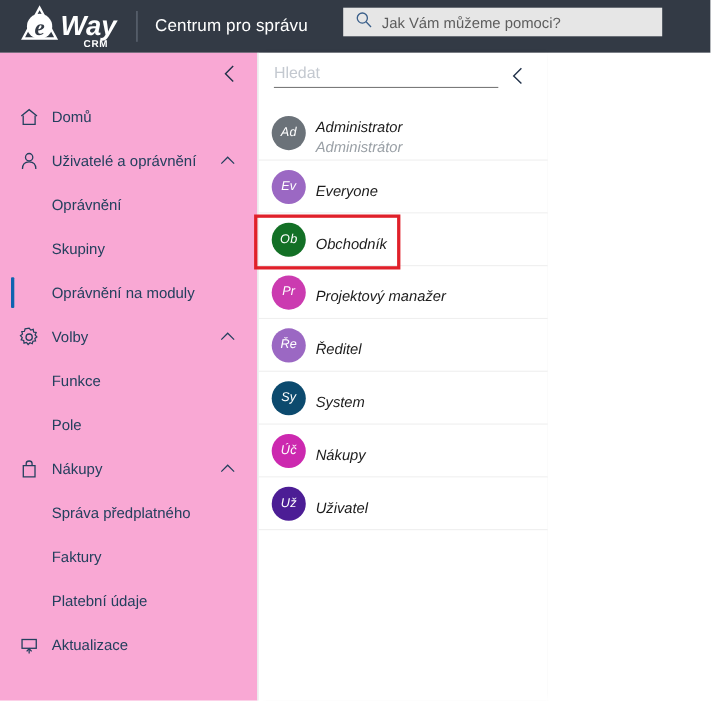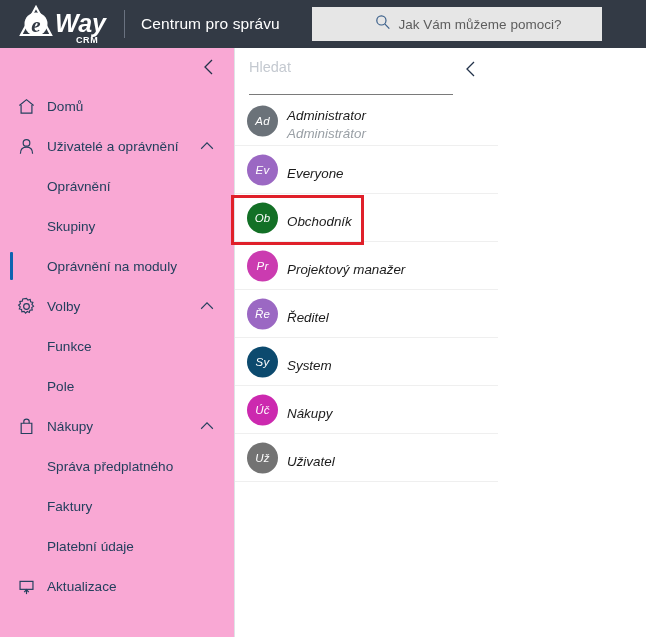--- a/index.html
+++ b/index.html
@@ -49,26 +49,25 @@
   .topbar-title {
     color: #ffffff;
     font-size: 15.5px;
     letter-spacing: .1px;
     white-space: nowrap;
   }
 
   .global-search {
     position: absolute;
     left: 312px; top: 7px;
-    width: 290px; height: 34px;
+    width: 290px; height: 26px;
     background: #e6e6e6;
     display: flex;
     align-items: center;
-    padding-left: 22px;
-    justify-content: center;
+    padding-left: 11px;
   }
   .global-search .mag { flex: 0 0 auto; margin-right: 8px; }
   .global-search-text {
     font-size: 13.5px;
     color: #5d5d5d;
     white-space: nowrap;
   }
 
   
   .sidebar {
@@ -140,21 +139,21 @@
 
   .list-search-row {
     position: relative;
     height: 48px;
   }
   .list-search-field {
     position: absolute;
     left: 14px; top: 10px;
     width: 204px;
     border-bottom: 1px solid #7a7a7a;
-    padding-bottom: 18px;
+    padding-bottom: 3px;
   }
   .list-search-placeholder {
     font-size: 14.5px;
     color: #c4c9d0;
     white-space: nowrap;
   }
   .list-collapse {
     position: absolute;
     right: 16px; top: 10px;
     width: 22px; height: 22px;
@@ -411,21 +410,21 @@
             <span class="row-primary">System</span>
           </span>
         </div>
         <div class="list-row">
           <span class="avatar" style="background: rgb(204, 41, 175);">Úč</span>
           <span class="row-text">
             <span class="row-primary">Nákupy</span>
           </span>
         </div>
         <div class="list-row">
-          <span class="avatar" style="background: #737373;">Už</span>
+          <span class="avatar" style="background: #4c1d95;">Už</span>
           <span class="row-text">
             <span class="row-primary">Uživatel</span>
           </span>
         </div>
       </div>
   </div>
 
   <div class="content-area"></div>
 
   <div class="highlight-box" id="highlight-box" style="left: 231px; top: 195px; width: 133px; height: 50px; border-color: rgb(224, 32, 42);"></div>

